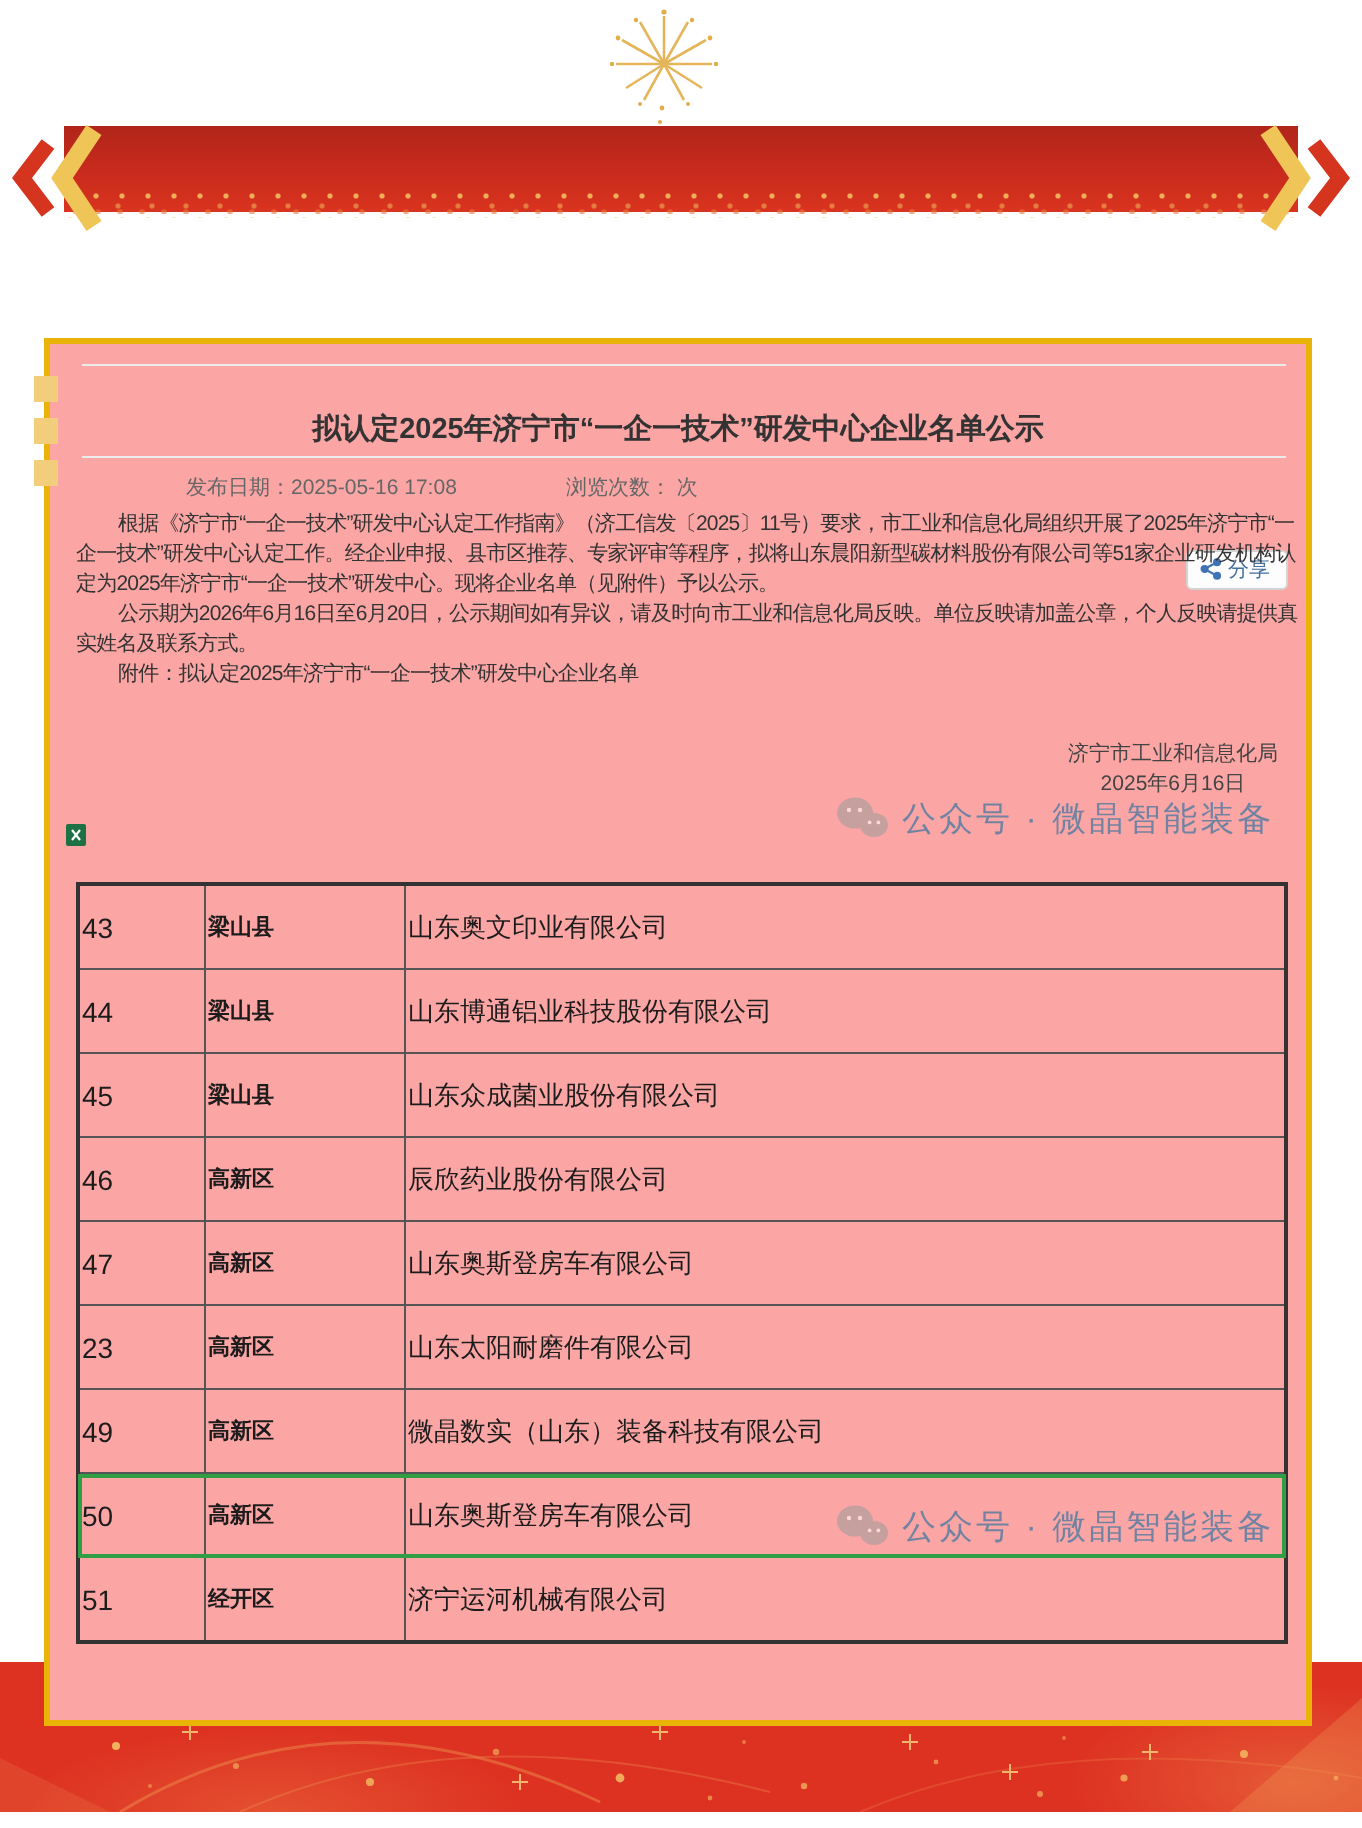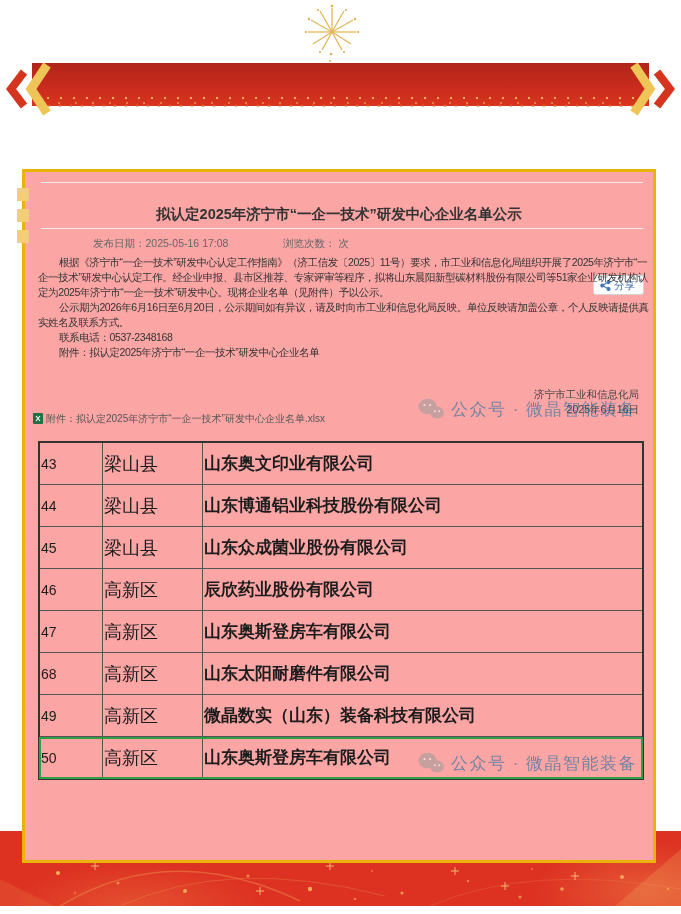--- a/index.html
+++ b/index.html
@@ -58,40 +58,40 @@
     border:1px solid #d4d4d4;border-radius:3px;background:#fdfdfd;
     padding:0 8px 0 6px;font-size:10.5px;color:#44719f;cursor:pointer;margin-top:42px;
   }
   .share-btn svg{vertical-align:-2px;margin-right:3px;}
   .doc-body{
     position:absolute;left:13px;right:0;top:83px;
     font-size:10.5px;line-height:15px;letter-spacing:-0.4px;color:#333;
   }
   .doc-body p{margin:0;text-indent:2em;}
   .signature{
-    position:absolute;right:14px;top:215px;text-align:right;
+    position:absolute;right:14px;top:198px;text-align:center;
     font-size:10.5px;line-height:15px;color:#444;
   }
   .attach-row{
     position:absolute;left:8px;top:240px;font-size:10px;color:#555;
   }
   .attach-row svg{vertical-align:-2px;margin-right:3px;}
   
   table.companies{
     position:absolute;left:13px;top:269px;width:606px;
     border-collapse:collapse;table-layout:fixed;
     border:2px solid #333;
   }
   table.companies td{
     border:1px solid #555;height:39px;text-align:left;vertical-align:middle;
     color:#1c1c1c;overflow:hidden;
   }
   td.col-no{width:60px;font-size:14px;font-weight:500;}
-  td.col-district{width:97px;font-size:18px;font-weight:400;}
-  td.col-company{font-size:17px;font-weight:700;}
+  td.col-district{width:97px;font-size:11px;font-weight:700;}
+  td.col-company{font-size:13px;font-weight:400;}
   tr.hl{outline:2px solid #2f9e44;outline-offset:-2px;margin-top:48px;}
   
   .watermark{
     position:absolute;left:418px;z-index:6;opacity:.55;color:#0369a1;
     font-size:17px;letter-spacing:1.5px;white-space:nowrap;pointer-events:none;
   }
   .wm1{top:398px}.wm2{top:752px}
   .watermark svg{vertical-align:-5px;margin-right:6px;}
 </style>
 </head>
@@ -212,34 +212,33 @@
             <circle cx="9.3" cy="9.7" r="1.6"></circle>
             <line x1="3.9" y1="5.2" x2="8" y2="3"></line>
             <line x1="3.9" y1="6.8" x2="8" y2="9"></line>
           </g>
         </svg><span>分享</span></span>
   </div>
 
   <div class="doc-body">
     <p>根据《济宁市“一企一技术”研发中心认定工作指南》（济工信发〔2025〕11号）要求，市工业和信息化局组织开展了2025年济宁市“一企一技术”研发中心认定工作。经企业申报、县市区推荐、专家评审等程序，拟将山东晨阳新型碳材料股份有限公司等51家企业研发机构认定为2025年济宁市“一企一技术”研发中心。现将企业名单（见附件）予以公示。</p>
     <p>公示期为2026年6月16日至6月20日，公示期间如有异议，请及时向市工业和信息化局反映。单位反映请加盖公章，个人反映请提供真实姓名及联系方式。</p>
-    <p>联系电话：0537-2348168</p>
     <p>附件：拟认定2025年济宁市“一企一技术”研发中心企业名单</p>
   </div>
 
   <div class="signature">
     <div>济宁市工业和信息化局</div>
     <div>2025年6月16日</div>
   </div>
 
   <div class="attach-row">
     <svg width="10" height="11" viewBox="0 0 10 11">
         <rect x="0" y="0" width="10" height="11" rx="1" fill="#1e7145"></rect>
         <path d="M3,3 L7,8 M7,3 L3,8" stroke="#ffffff" stroke-width="1.1"></path>
-      </svg><span>附件：拟认定2025年济宁市“一企一技术”研发中心企业名单.xlsx</span>
+      </svg>
   </div>
 
   <table class="companies">
     <tbody>
         <tr>
           <td class="col-no">43</td>
           <td class="col-district">梁山县</td>
           <td class="col-company">山东奥文印业有限公司</td>
         </tr>
         <tr>
@@ -256,33 +255,38 @@
           <td class="col-no">46</td>
           <td class="col-district">高新区</td>
           <td class="col-company">辰欣药业股份有限公司</td>
         </tr>
         <tr>
           <td class="col-no">47</td>
           <td class="col-district">高新区</td>
           <td class="col-company">山东奥斯登房车有限公司</td>
         </tr>
         <tr>
-          <td class="col-no">68</td>
+          <td class="col-no">23</td>
           <td class="col-district">高新区</td>
           <td class="col-company">山东太阳耐磨件有限公司</td>
         </tr>
         <tr>
           <td class="col-no">49</td>
           <td class="col-district">高新区</td>
           <td class="col-company">微晶数实（山东）装备科技有限公司</td>
         </tr>
         <tr class="hl">
           <td class="col-no">50</td>
           <td class="col-district">高新区</td>
           <td class="col-company">山东奥斯登房车有限公司</td>
+        </tr>
+        <tr>
+          <td class="col-no">51</td>
+          <td class="col-district">经开区</td>
+          <td class="col-company">济宁运河机械有限公司</td>
         </tr>
       </tbody>
   </table>
 </div>
 
 <div class="watermark wm1">
   <svg width="27" height="22" viewBox="0 0 27 22">
       <ellipse cx="9.5" cy="8.5" rx="9" ry="7.8" fill="#9b9b9b"></ellipse>
       <ellipse cx="19" cy="14.5" rx="7" ry="6" fill="#9b9b9b"></ellipse>
       <circle cx="6.5" cy="7" r="1.1" fill="#fff"></circle>

